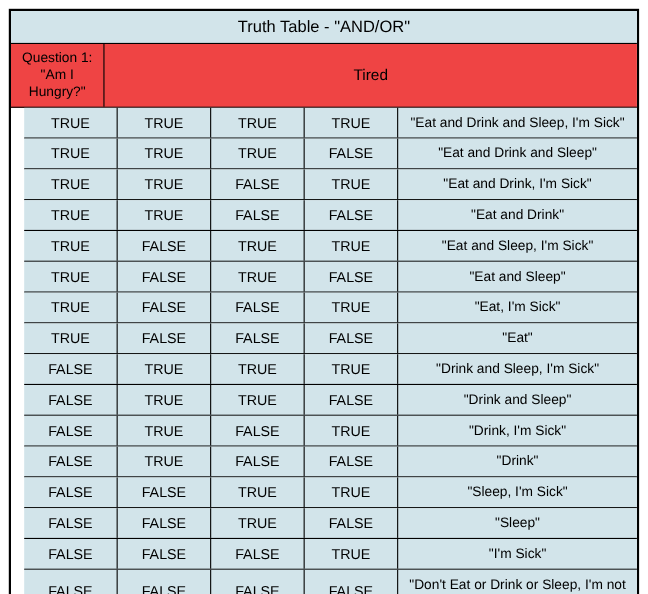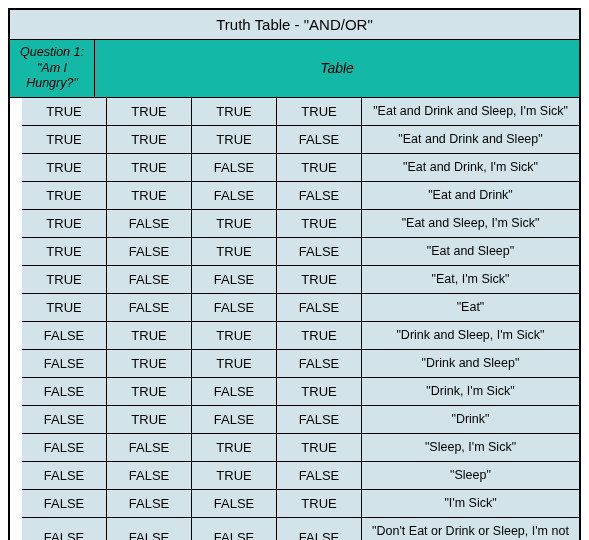--- a/index.html
+++ b/index.html
@@ -15,23 +15,22 @@
   }
   .title-row {
     background: #d2e4ea;
     text-align: center;
     font-size: 15px;
     padding: 6px 4px;
     border-bottom: 1px solid #000;
   }
   .header-row {
     display: flex;
-    background: #14b8a6;
+    background: #ef4444;
     border-bottom: 1px solid #000;
-    font-style: italic;
   }
   .data-row {
     display: flex;
     background: #d2e4ea;
     border-bottom: 1px solid #000;
     margin-left: 12px;
   }
   .data-row:last-child {
     border-bottom: none;
   }
@@ -73,21 +72,21 @@
 </style>
 </head>
 <body>
 
 <div class="table-wrap">
 
   <div class="title-row">Truth Table - "AND/OR"</div>
 
   <div class="header-row">
     <div class="cell col-q">Question 1:<br>"Am I Hungry?"</div>
-    <div class="cell col-r">Table</div>
+    <div class="cell col-r">Tired</div>
   </div>
 
   <div id="rows-container">
       <div class="data-row">
         <div class="cell col-q">TRUE</div>
         <div class="cell col-q">TRUE</div>
         <div class="cell col-q">TRUE</div>
         <div class="cell col-q">TRUE</div>
         <div class="cell col-r">"Eat and Drink and Sleep, I'm Sick"</div>
       </div>

